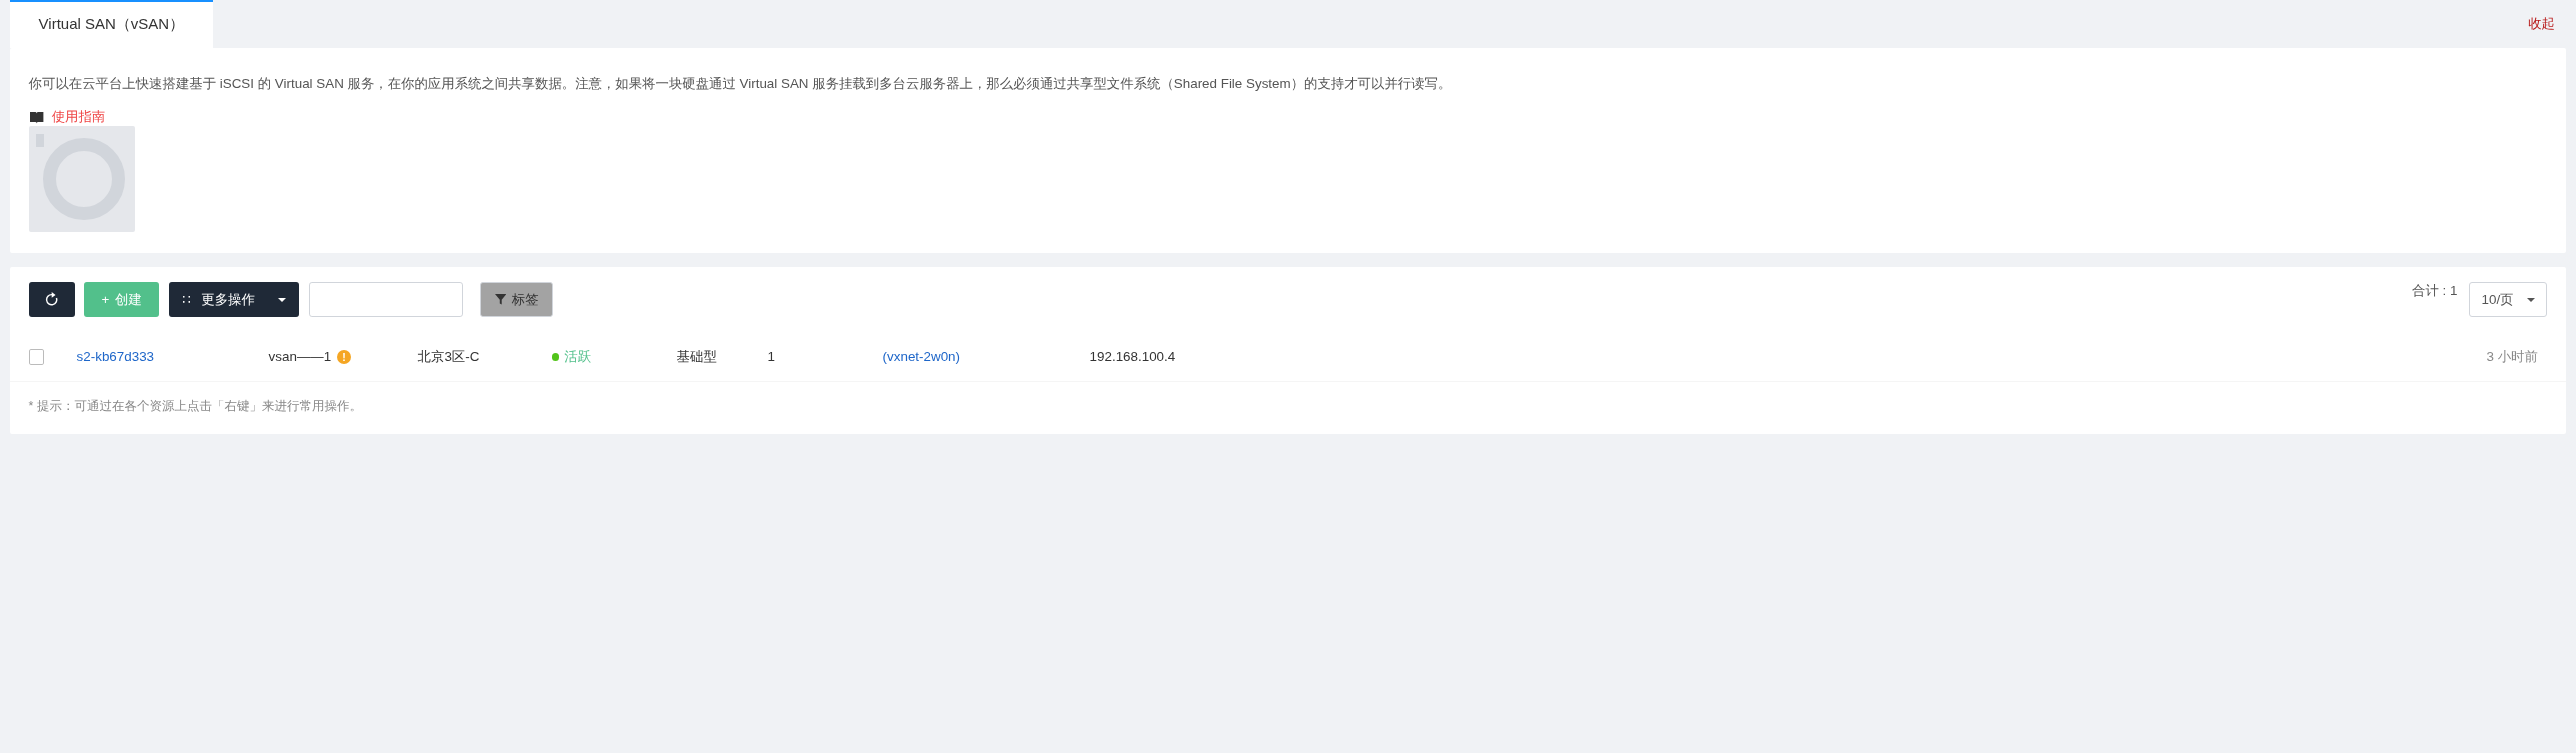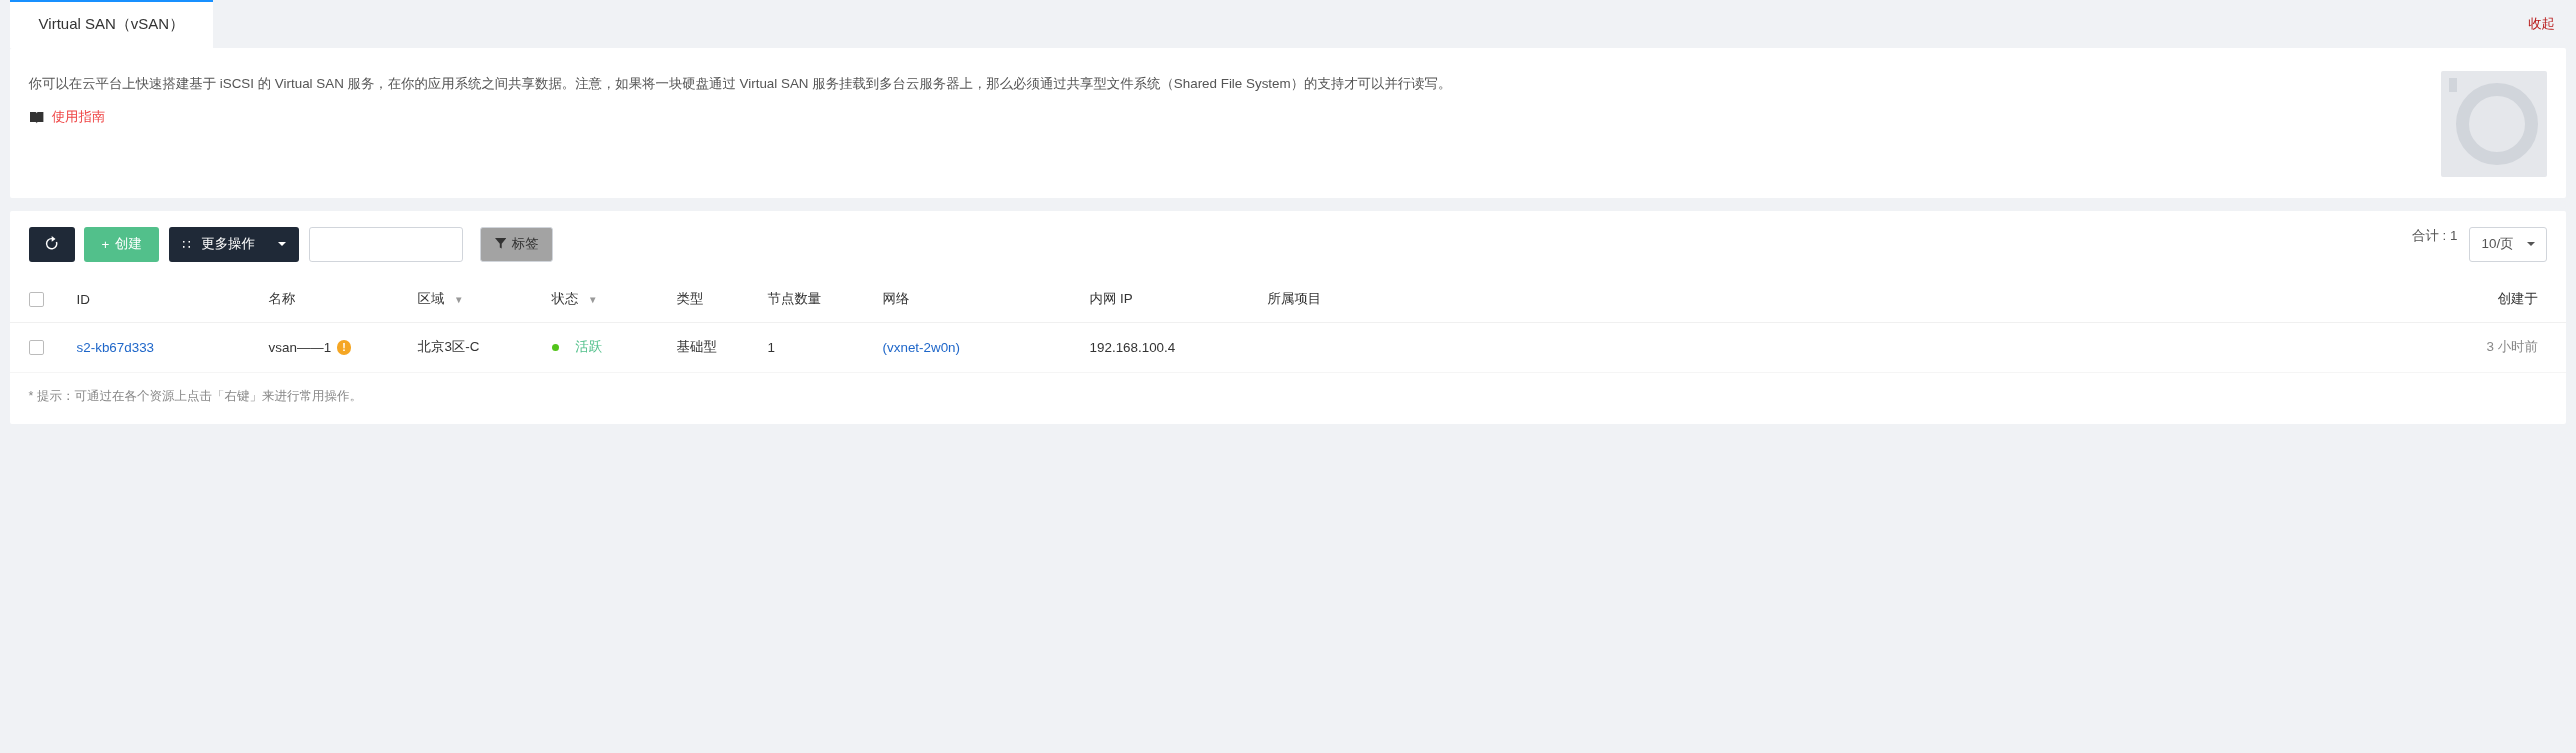--- a/index.html
+++ b/index.html
@@ -50,20 +50,21 @@
   cursor: pointer;
 }
 .info-card {
   background: #fff;
   margin: 0 9.6px;
   padding: 23px 19px 21px 19px;
   display: flex;
   justify-content: space-between;
   align-items: flex-start;
   border-radius: 1.9px;
+  flex-direction: column;
 }
 .info-left {
   flex: 1;
   padding-right: 38px;
 }
 .info-desc {
   color: #555;
   line-height: 1.9;
   font-size: 13.4px;
 }
@@ -259,21 +260,21 @@
   justify-content: center;
 }
 .sort-caret {
   margin-left: 5.8px;
   color: #999;
   font-size: 9.6px;
 }
 .status-cell {
   display: flex;
   align-items: center;
-  gap: 16px;
+  gap: 5px;
 }
 .status-dot {
   width: 7.7px;
   height: 7.7px;
   background: #52c41a;
   border-radius: 50%;
 }
 .status-text {
   color: #52c08b;
 }
@@ -352,41 +353,20 @@
           <span>合计 : </span><span>1</span>
         </span>
         <div class="page-select">
           <span>10/页</span>
           <span class="chevron-down"></span>
         </div>
       </div>
     </div>
 
     <div class="table">
-      <div class="thead">
-        <div class="col-check">
-          <div class="checkbox"></div>
-        </div>
-        <div class="col-id">ID</div>
-        <div class="col-name">名称</div>
-        <div class="col-region">
-          <span>区域</span>
-          <span class="sort-caret">▼</span>
-        </div>
-        <div class="col-status">
-          <span>状态</span>
-          <span class="sort-caret">▼</span>
-        </div>
-        <div class="col-type">类型</div>
-        <div class="col-nodes">节点数量</div>
-        <div class="col-network">网络</div>
-        <div class="col-ip">内网 IP</div>
-        <div class="col-project">所属项目</div>
-        <div class="col-created">创建于</div>
-      </div>
 
       <div class="trow">
         <div class="col-check">
           <div class="checkbox"></div>
         </div>
         <div class="col-id">
           <span class="link">s2-kb67d333</span>
         </div>
         <div class="col-name name-cell">
           <span>vsan——1</span>

